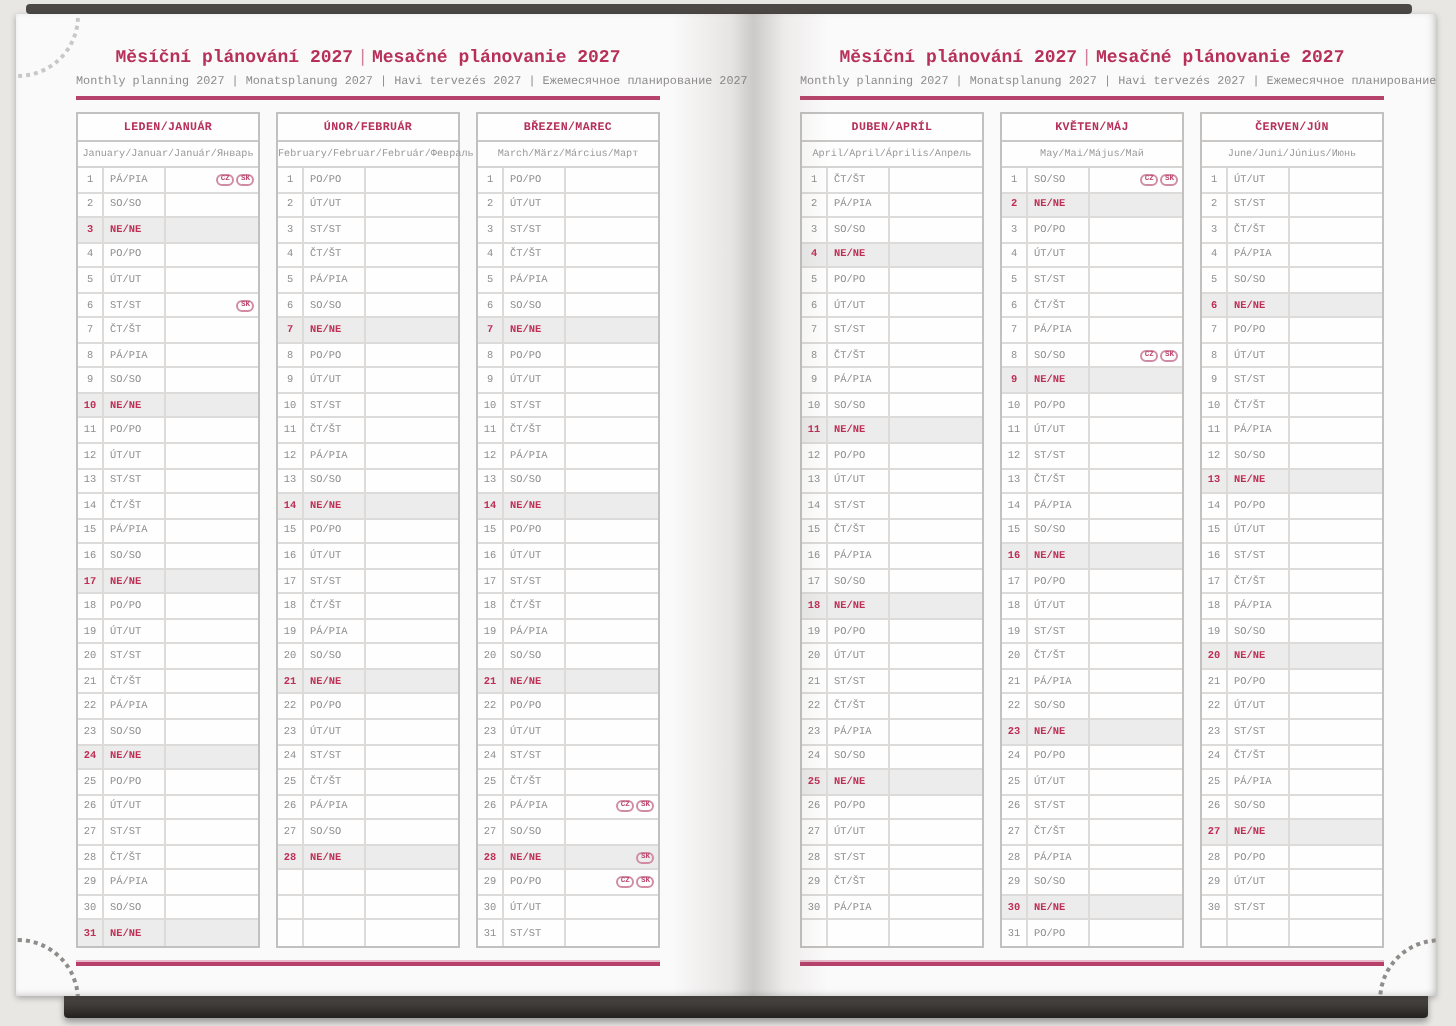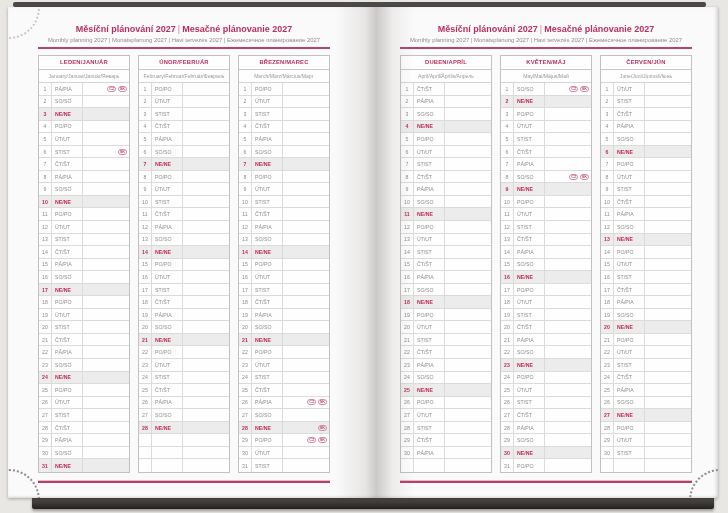--- a/index.html
+++ b/index.html
@@ -1,21 +1,21 @@
 <!DOCTYPE html>
 <html><head>
 <meta charset="utf-8">
 <style>
   html,body{margin:0;padding:0;}
   body{width:728px;height:513px;overflow:hidden;font-family:"Liberation Sans",sans-serif;}
   .stage{position:relative;width:728px;height:513px;background:#e8e7e4;overflow:hidden;}
   .cover-top{position:absolute;left:13px;top:2px;width:693px;height:5px;background:#4b4845;border-radius:2px;}
   .cover-bottom{position:absolute;left:32px;top:496px;width:682px;height:13px;background:linear-gradient(#5a5550,#232120);border-radius:2px;box-shadow:0 2px 3px rgba(0,0,0,.35);}
   .book{position:absolute;left:8px;top:7px;width:710px;height:491px;background:#fbfafa;overflow:hidden;
-        box-shadow:0 1px 3px rgba(0,0,0,.28), inset -3px 0 4px -2px rgba(0,0,0,.18), inset 0 -2px 3px -1px rgba(0,0,0,.12);}
+        box-shadow:0 1px 3px rgba(0,0,0,.28), inset -3px 0 4px -2px rgba(0,0,0,.18), inset 0 -2px 3px -1px rgba(0,0,0,.12);font-family:Liberation Mono, monospace;}
   .gutter{position:absolute;left:328px;top:0;width:78px;height:100%;pointer-events:none;
         background:linear-gradient(to right,rgba(110,105,100,0) 0%,rgba(110,105,100,.15) 38%,rgba(95,90,86,.30) 52%,rgba(110,105,100,.10) 72%,rgba(110,105,100,0) 100%);}
   .page-content{position:absolute;top:0;width:292px;height:100%;}
   .pc-left{left:30px;}
   .pc-right{left:392px;}
   .title{margin-top:17px;text-align:center;font-size:9px;font-weight:bold;color:#b6305a;white-space:nowrap;}
   .title .sep{color:#d07e9c;font-weight:normal;padding:0 2px;}
   .subtitle{margin-top:3px;text-align:center;font-size:5.9px;color:#8e8c8c;white-space:nowrap;}
   .head-rule{margin-top:4px;height:2px;background:#b6436b;}
   .cols{display:flex;gap:8px;margin-top:6px;}

